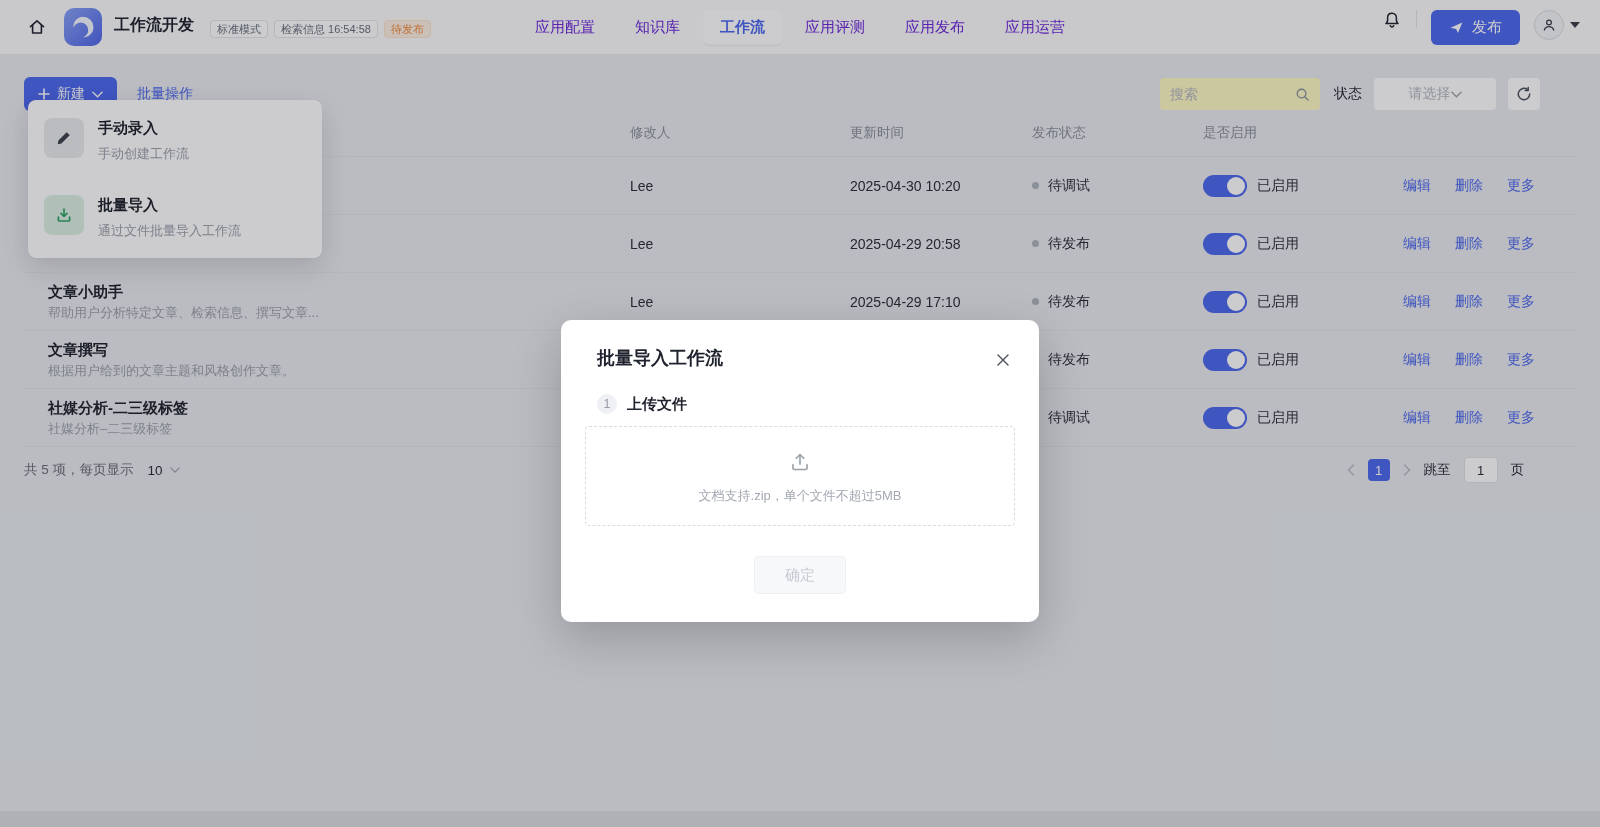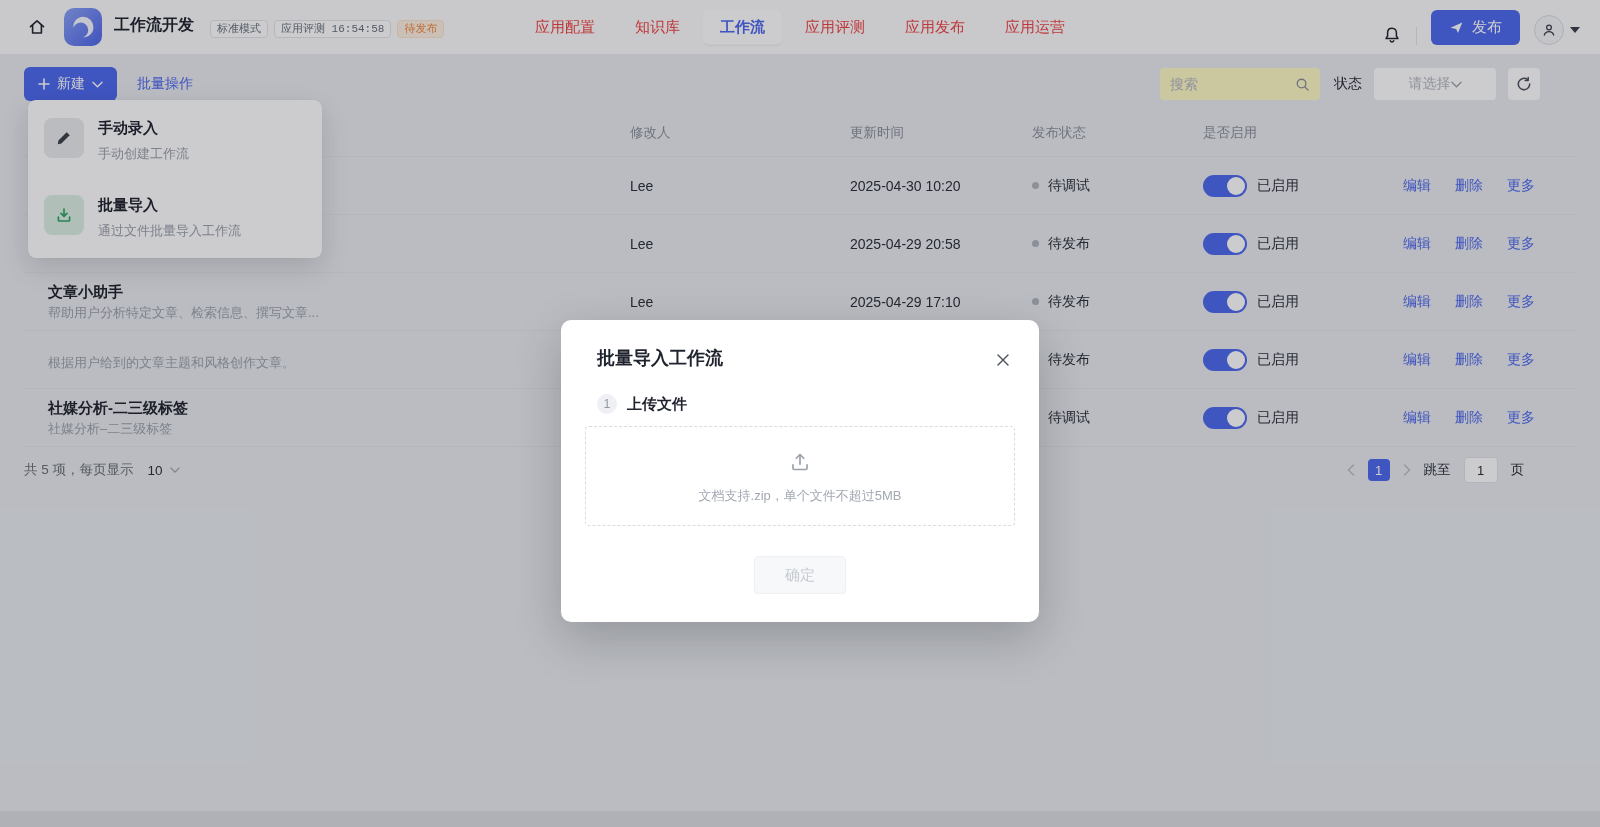--- a/index.html
+++ b/index.html
@@ -8,34 +8,34 @@
   body { position:relative; background:#e9ebef; font-family:"Liberation Sans","DejaVu Sans",sans-serif; color:#20242e; }
 
   
   .header { position:absolute; top:0; left:0; right:0; height:54px; background:#fbfcfd; display:flex; align-items:center; padding:0 20px; }
   .icon-btn { display:flex; align-items:center; justify-content:center; cursor:pointer; color:#22262f; }
   .home-btn { width:34px; height:34px; margin-right:10px; }
   .logo { width:38px; height:38px; border-radius:10px; margin-right:12px; background:linear-gradient(135deg,#8aa3f7 0%,#4f66e8 100%); display:flex; align-items:center; justify-content:center; }
   .title-block { display:flex; flex-direction:row;gap:16px; }
   .app-title { font-size:16px; font-weight:700; color:#1f242e; line-height:18px; }
   .badges { display:flex; align-items:center; gap:6px; margin-top:4px; }
-  .badge { font-size:11px; line-height:14px; padding:1px 6px; border-radius:4px; border:1px solid #e3e5e9; background:#fff; color:#686f7d; white-space:nowrap;font-family:Liberation Mono, monospace; }
+  .badge { font-size:11px; line-height:14px; padding:1px 6px; border-radius:4px; border:1px solid #e3e5e9; background:#fff; color:#686f7d; white-space:nowrap; }
   .badge.orange { color:#ef8a3c; background:#fdf0e4; border-color:#fbe3cc; }
   .nav { position:absolute; left:50%; top:50%; transform:translate(-50%,-50%); display:flex; gap:6px; }
-  .tab { font-size:15px; color:#ef4444; padding:8px 17px; border-radius:6px; cursor:pointer; white-space:nowrap; }
+  .tab { font-size:15px; color:#6d28d9; padding:8px 17px; border-radius:6px; cursor:pointer; white-space:nowrap; }
   .tab.active { background:#fff; color:var(--primary); font-weight:700; box-shadow:0 1px 2px rgba(31,35,41,.06); }
-  .header-right { margin-left:auto; display:flex; align-items:flex-end; gap:14px; }
+  .header-right { margin-left:auto; display:flex; align-items:flex-start; gap:14px; }
   .v-divider { width:1px; height:18px; background:#e1e3e8; }
   .publish-btn { display:flex; align-items:center; gap:8px; background:var(--primary); color:#fff; border:none; border-radius:6px; padding:8px 18px; font-size:15px; cursor:pointer; font-family:inherit; }
   .avatar-wrap { display:flex; align-items:center; gap:6px; cursor:pointer; }
   .avatar { width:30px; height:30px; border-radius:50%; background:#f4f5f7; border:1px solid #d9dbe0; display:flex; align-items:center; justify-content:center; color:#3a3f4a; }
   .caret { color:#3a3f4a; display:flex; }
 
   
-  .toolbar { position:absolute; top:56px; left:0; right:0; height:56px; display:flex; align-items:center; padding:0 60px 0 24px; }
+  .toolbar { position:absolute; top:66px; left:0; right:0; height:56px; display:flex; align-items:center; padding:0 60px 0 24px; }
   .new-btn { display:flex; align-items:center; gap:7px; background:var(--primary); color:#fff; border:none; border-radius:6px; height:34px; padding:0 14px; font-size:14px; cursor:pointer; font-family:inherit; }
   .batch-link { margin-left:20px; color:var(--primary); font-size:14px; cursor:pointer; }
   .toolbar-right { margin-left:auto; display:flex; align-items:center; gap:12px; }
   .search-box { width:160px; height:32px; background:#fef9c3; border-radius:4px; display:flex; align-items:center; padding:0 10px; gap:8px; }
   .search-box input { border:none; outline:none; flex:1; min-width:0; font-size:14px; color:#2a2f39; background:transparent; font-family:inherit; }
   .search-box input::placeholder { color:#b4b8c0; }
   .search-box .sicon { color:#8a909c; display:flex; }
   .status-label { font-size:14px; color:#262b35; margin-left:2px; }
   .select { width:122px; height:32px; background:#fff; border-radius:4px; display:flex; align-items:center; justify-content:center; padding:0 10px; cursor:pointer; }
   .select .placeholder { font-size:14px; color:#b4b8c0; }
@@ -111,21 +111,21 @@
     <span>
       <svg width="38" height="38" viewBox="0 0 40 40">
           <path d="M20 9.2a11 11 0 0 1 11 11c0 7-5.7 10.6-11 10.6 3.3-1.3 5.5-4.1 5.5-7.5a8 8 0 0 0-8-8c-3.4 0-6.3 2.2-7.5 5.5C9.2 14.6 14 9.2 20 9.2Z" fill="#fff" opacity=".93"></path>
         </svg>
     </span>
   </div>
   <div class="title-block">
     <div class="app-title">工作流开发</div>
     <div class="badges">
       <span class="badge">标准模式</span>
-      <span class="badge">应用评测 16:54:58</span>
+      <span class="badge">检索信息 16:54:58</span>
       <span class="badge orange">待发布</span>
     </div>
   </div>
 
   <div class="nav">
     <div class="tab">应用配置</div>
     <div class="tab">知识库</div>
     <div class="tab active">工作流</div>
     <div class="tab">应用评测</div>
     <div class="tab">应用发布</div>
@@ -289,20 +289,21 @@
       </div>
     <div class="cell-actions">
       <span class="action-link">编辑</span>
       <span class="action-link">删除</span>
       <span class="action-link">更多</span>
     </div>
   </div>
 
   <div class="t-row">
     <div class="cell-name">
+      <div class="row-name">文章撰写</div>
       <div class="row-desc">根据用户给到的文章主题和风格创作文章。</div>
     </div>
     <div></div>
     <div></div>
     <div class="cell-status">
         <span class="dot"></span>
         <span>待发布</span>
       </div>
     <div class="cell-enabled">
         <span class="switch">

